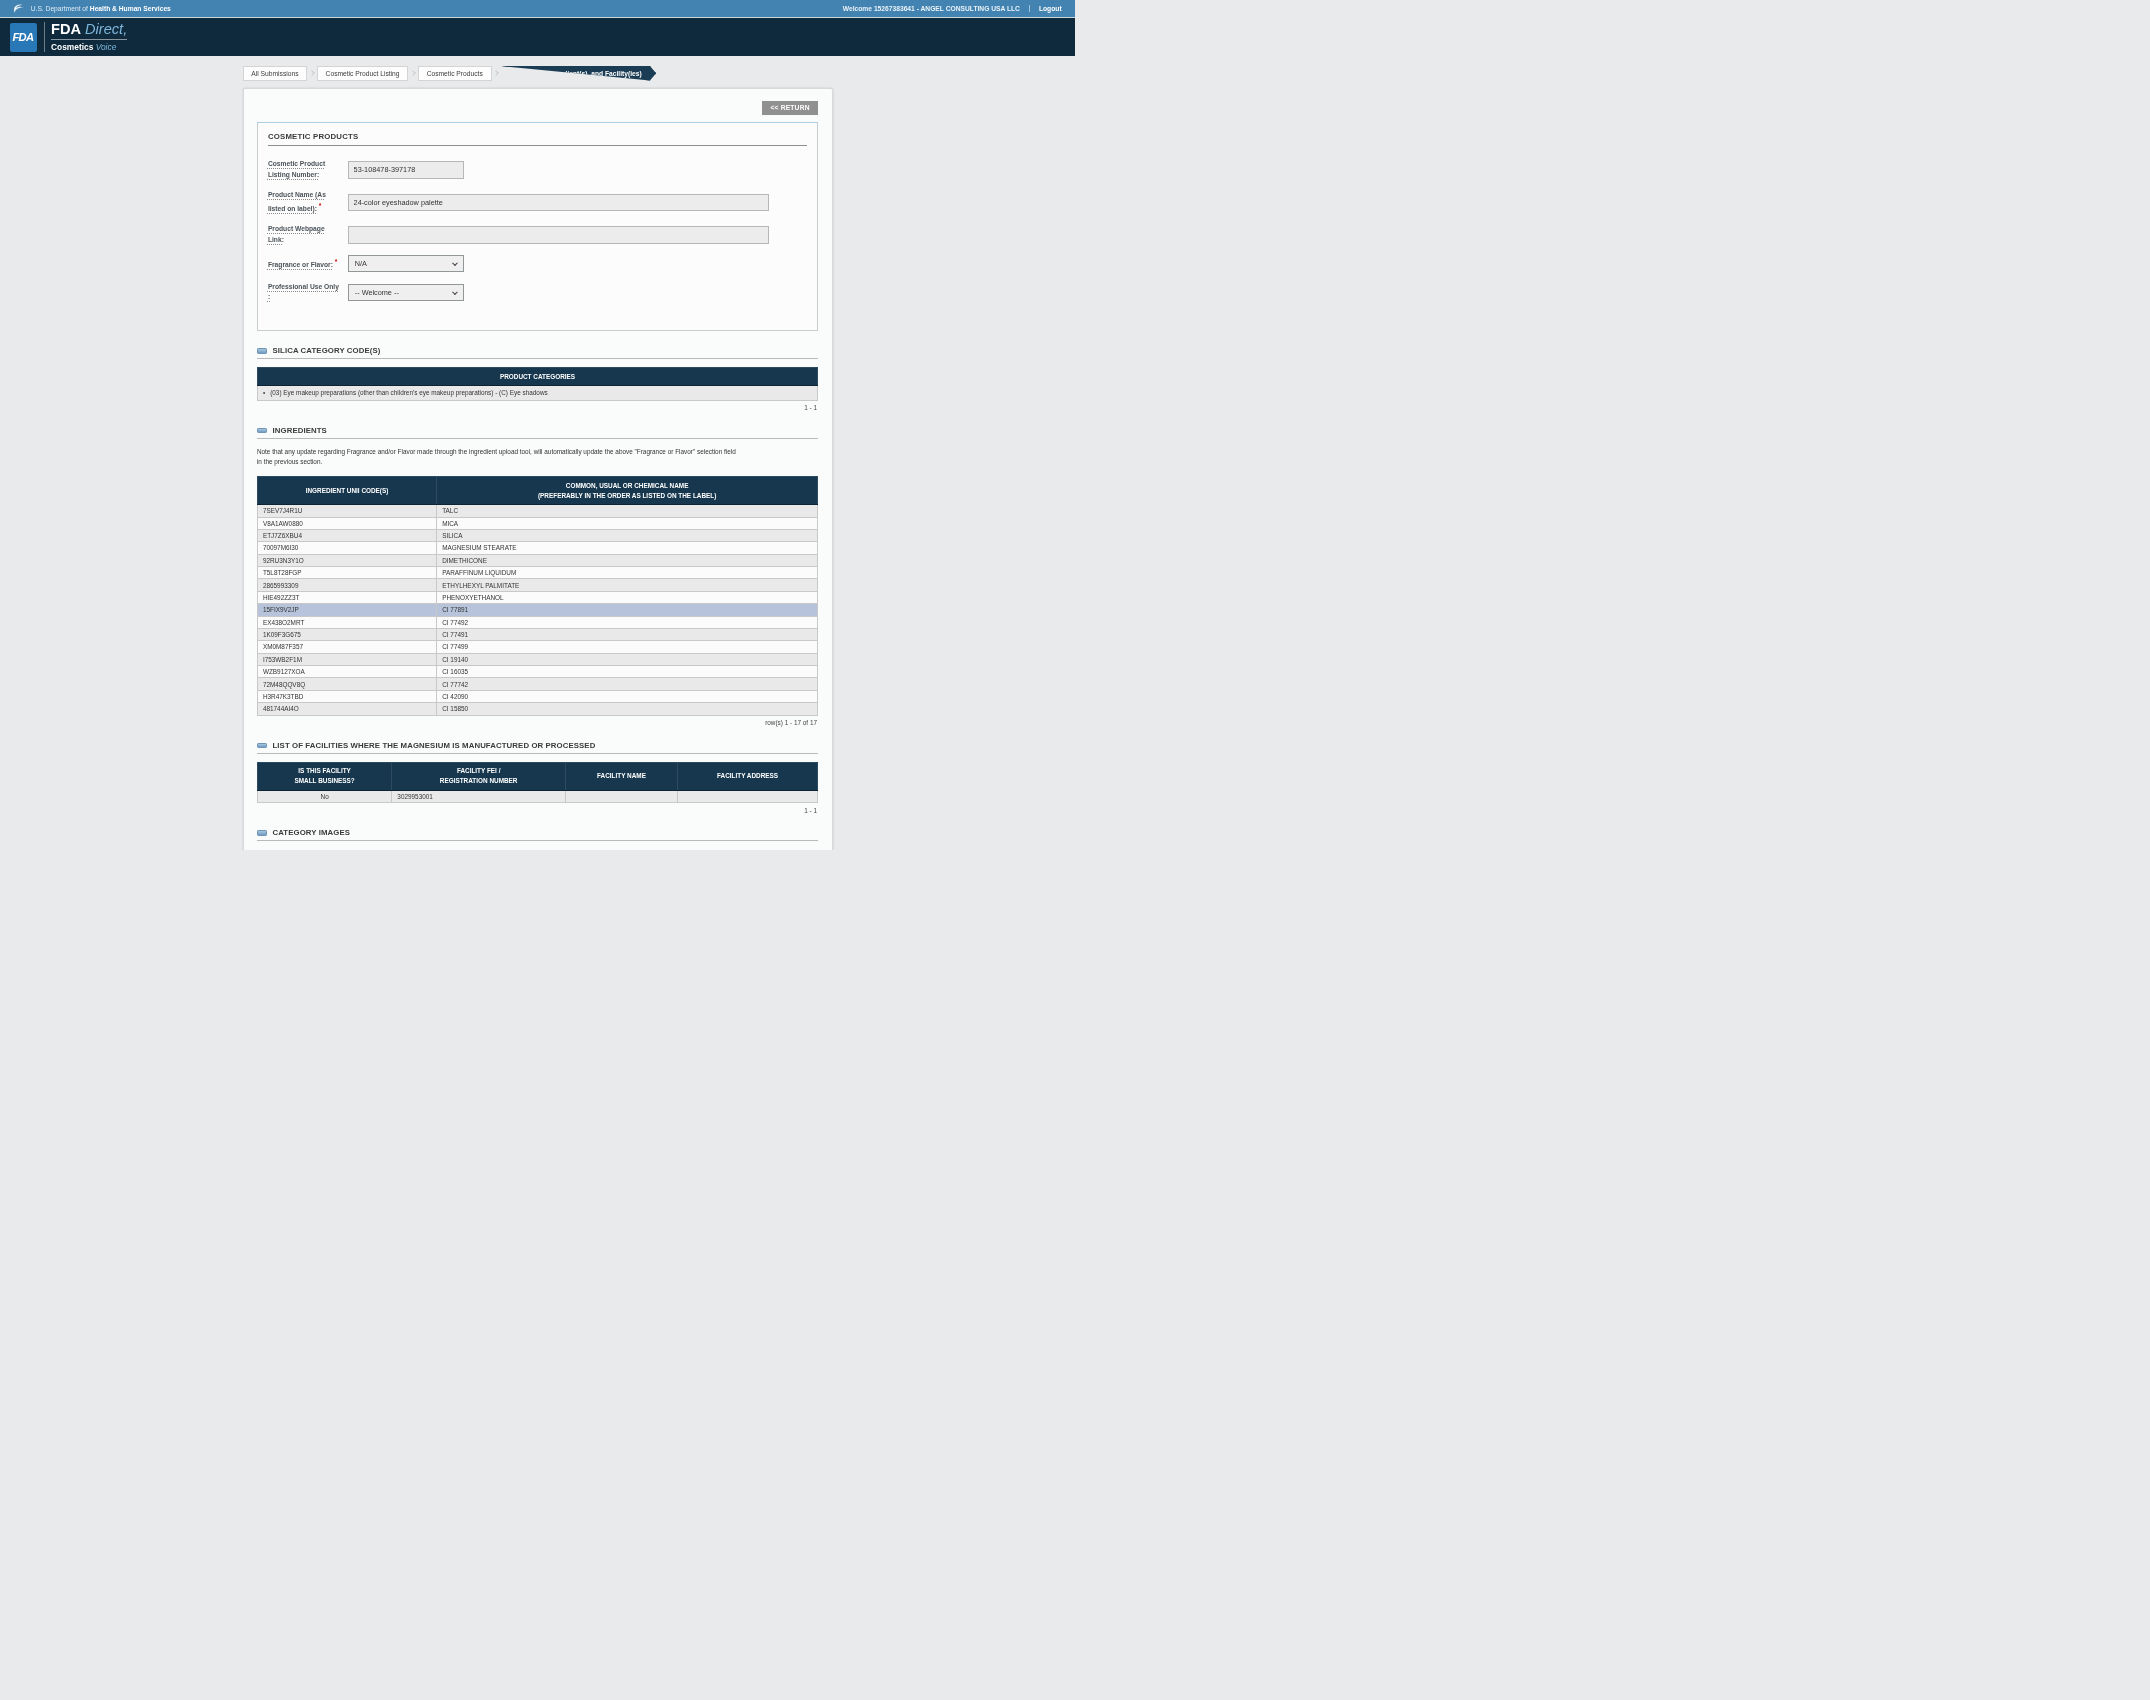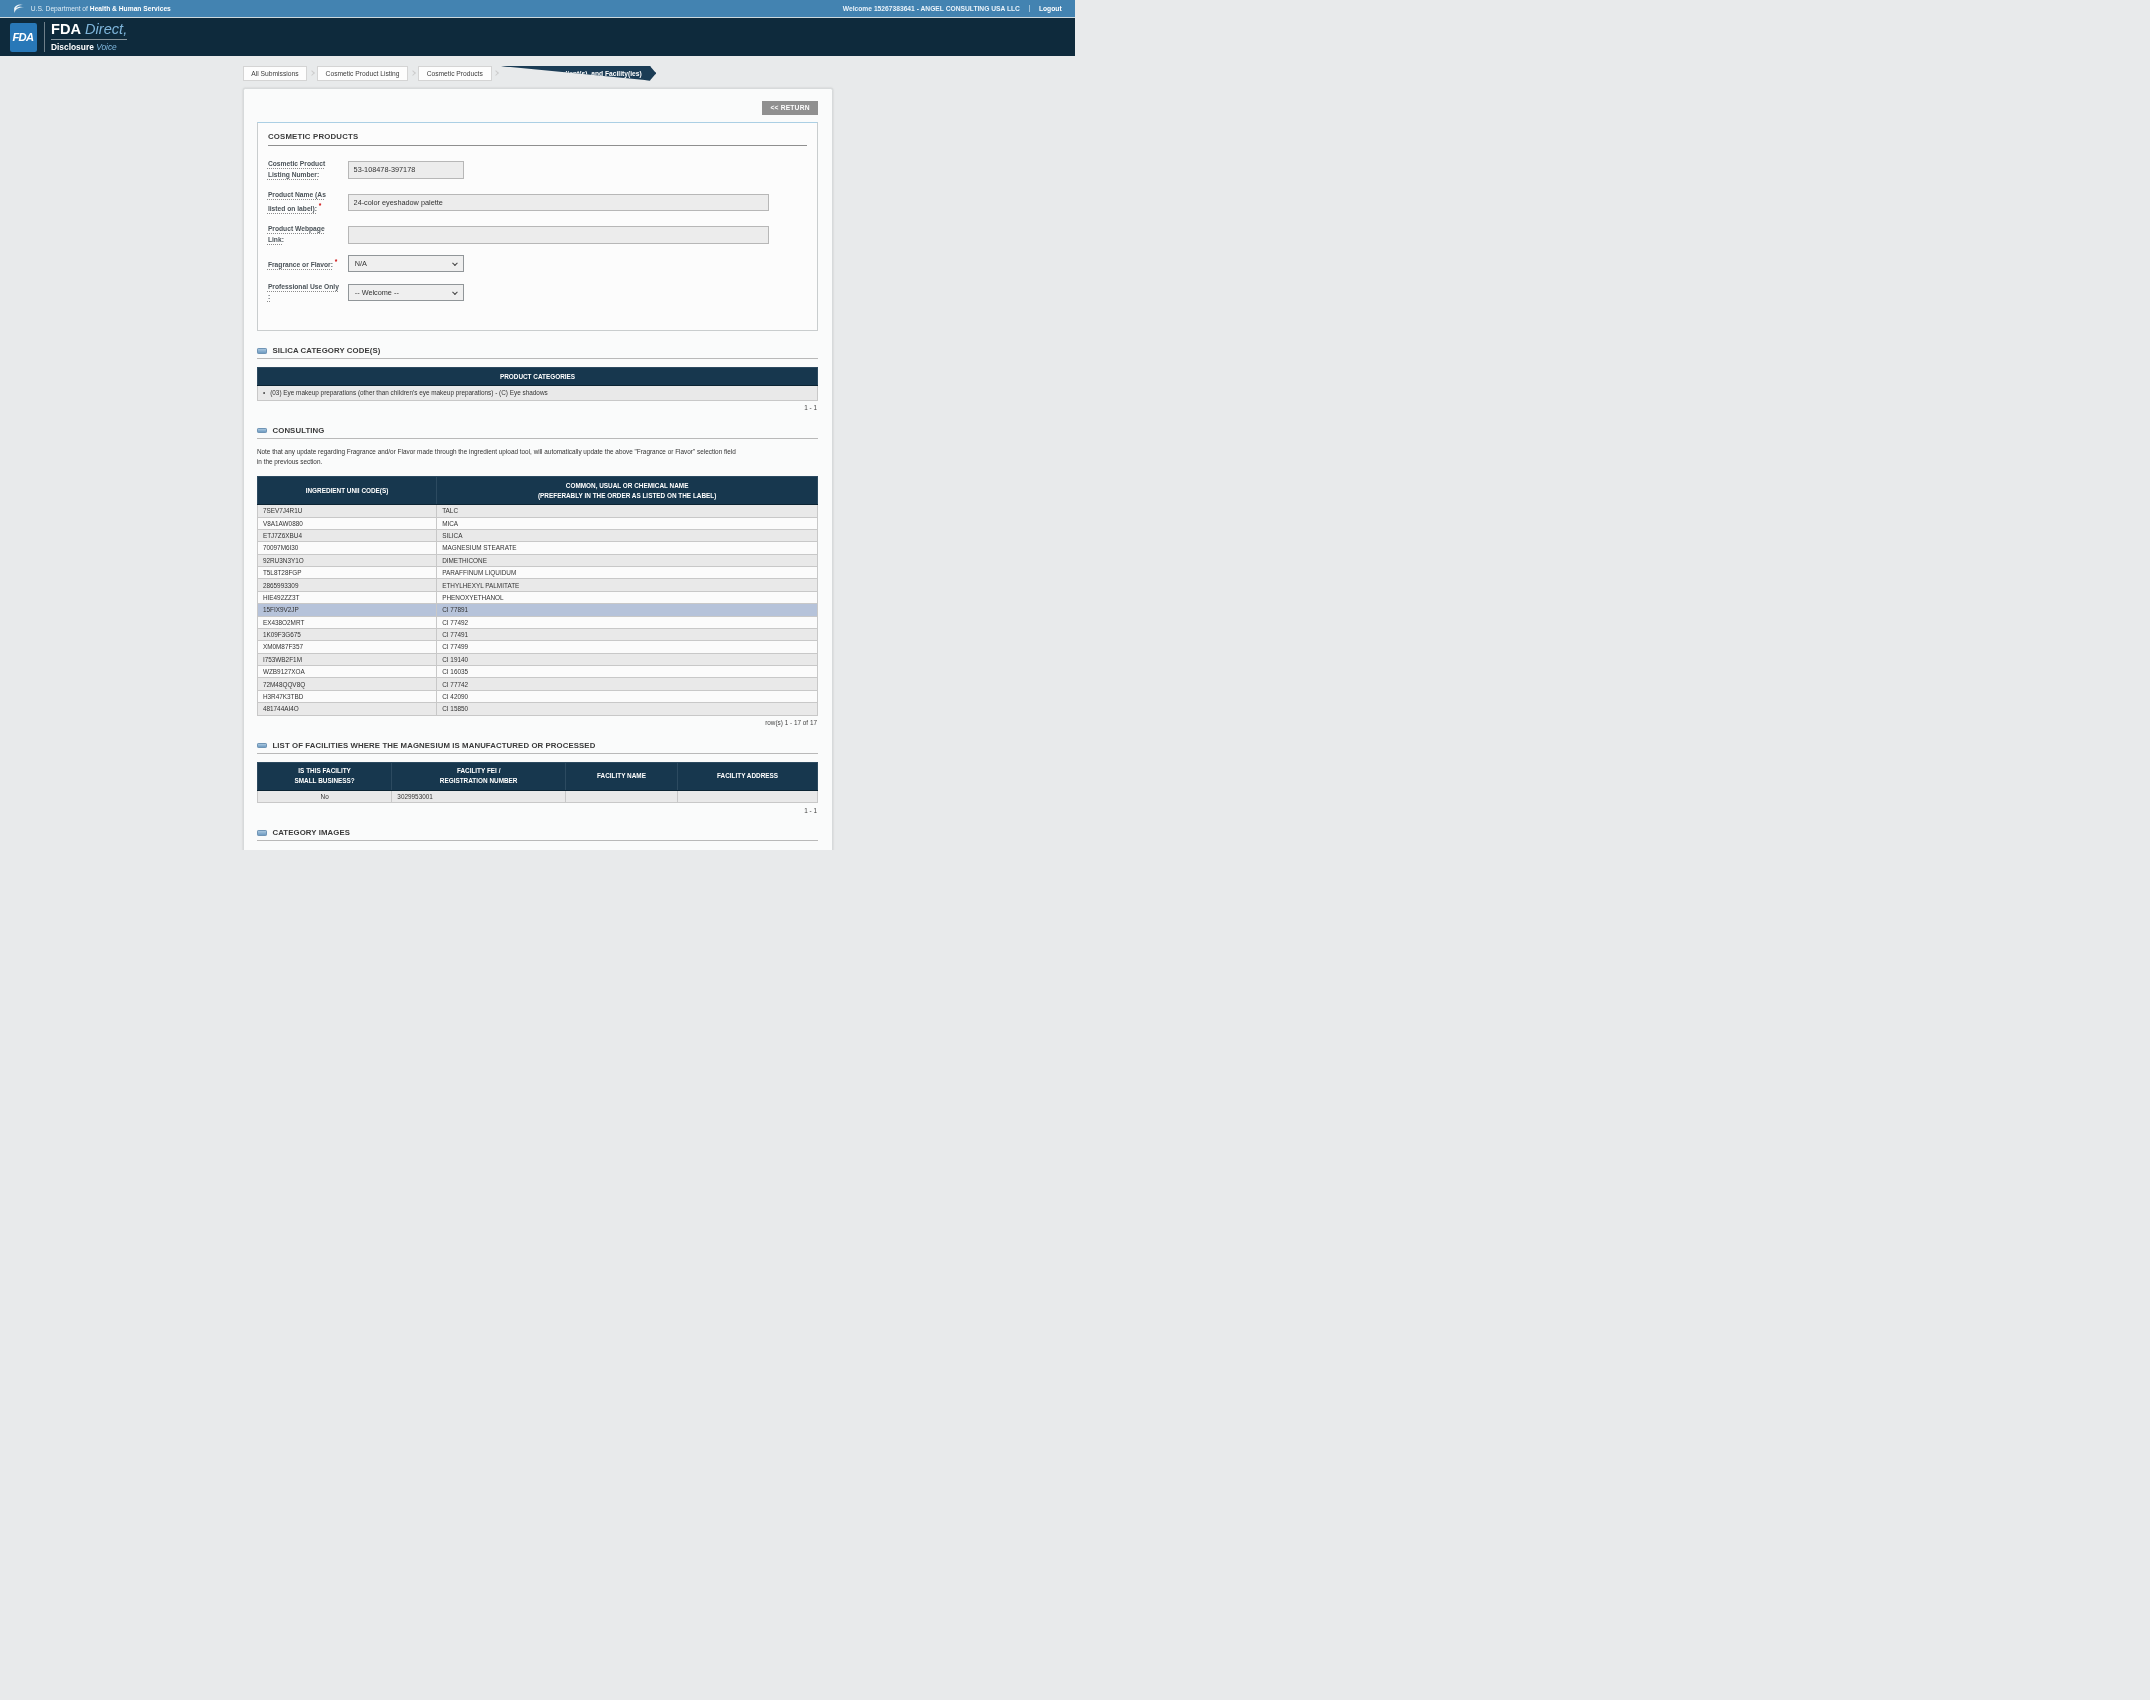--- a/index.html
+++ b/index.html
@@ -178,21 +178,21 @@
   <div class="topbar-right">
     <span class="welcome">Welcome 15267383641 - ANGEL CONSULTING USA LLC</span>
     <a class="logout">Logout</a>
   </div>
 </div>
 
 <div class="brandbar">
   <div class="fda-badge">FDA</div>
   <div class="brand-text">
     <div class="brand-line1"><span>FDA</span><span class="direct"> Direct,</span></div>
-    <div class="brand-line2"><span>Disclosure</span><span class="direct"> Voice</span></div>
+    <div class="brand-line2"><span>Cosmetics</span><span class="direct"> Voice</span></div>
   </div>
 </div>
 
 <div class="breadcrumb">
     <div class="crumb">All Submissions</div>
     <span class="crumb-sep"></span>
     <div class="crumb">Cosmetic Product Listing</div>
     <span class="crumb-sep"></span>
     <div class="crumb">Cosmetic Products</div>
     <span class="crumb-sep"></span>
@@ -254,21 +254,21 @@
     <tbody>
         <tr class="cat-row">
           <td><span class="bullet">•</span><span>(03) Eye makeup preparations (other than children's eye makeup preparations) - (C) Eye shadows</span></td>
         </tr>
       </tbody>
   </table>
   <div class="pag">1 - 1</div>
 
   <div class="section-head">
     <span class="minus-icon"></span>
-    <span class="section-title">CONSULTING</span>
+    <span class="section-title">INGREDIENTS</span>
   </div>
   <p class="note" style="white-space:pre-line">Note that any update regarding Fragrance and/or Flavor made through the ingredient upload tool, will automatically update the above "Fragrance or Flavor" selection field
 in the previous section.</p>
   <table class="data-table">
     <thead>
       <tr>
         <th style="width:32%">INGREDIENT UNII CODE(S)</th>
         <th>COMMON, USUAL OR CHEMICAL NAME
 (PREFERABLY IN THE ORDER AS LISTED ON THE LABEL)</th>
       </tr>

